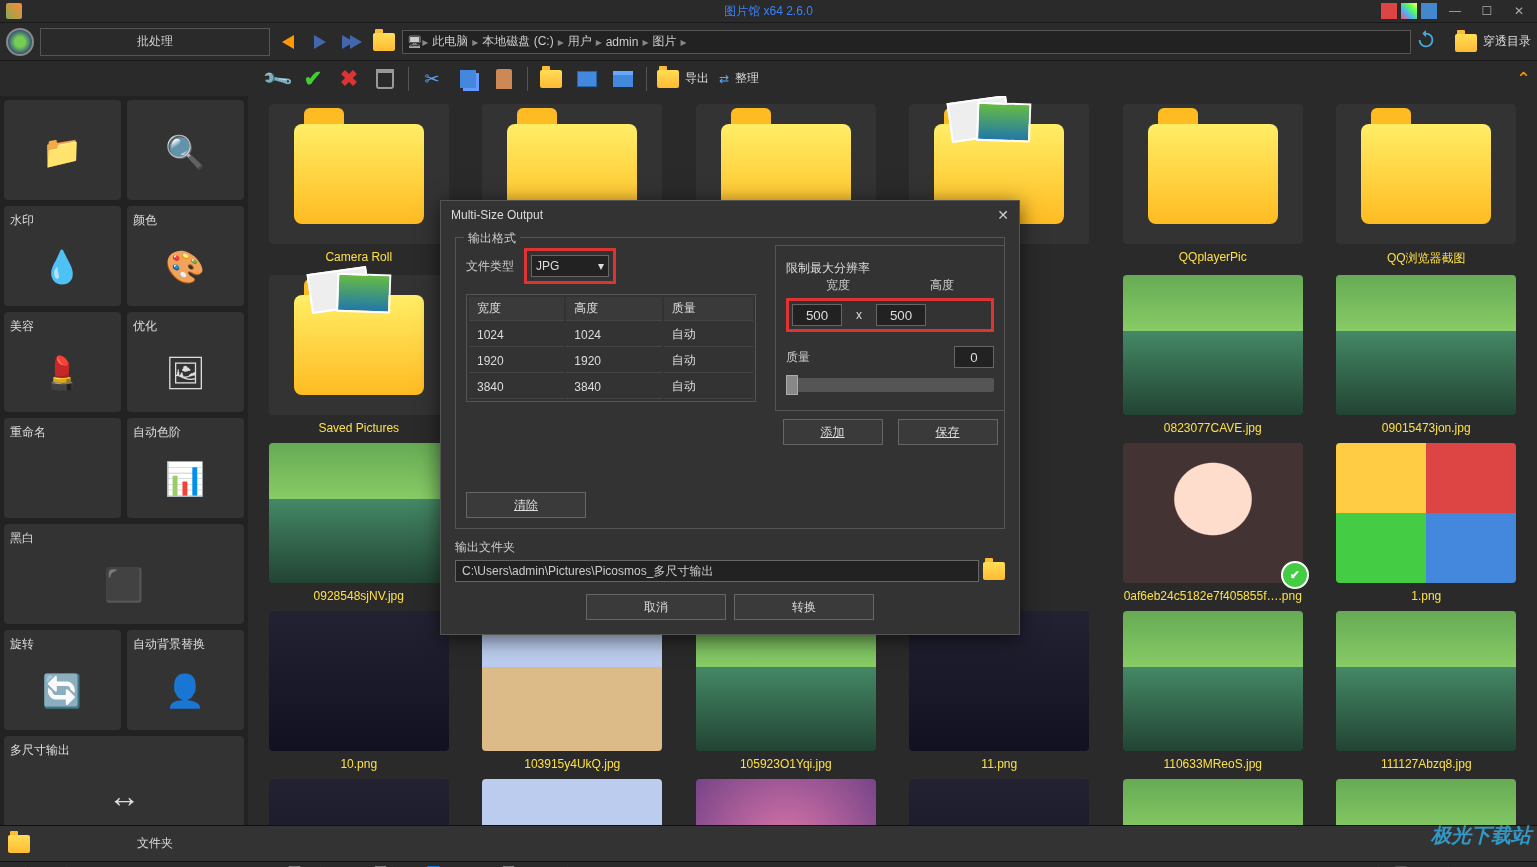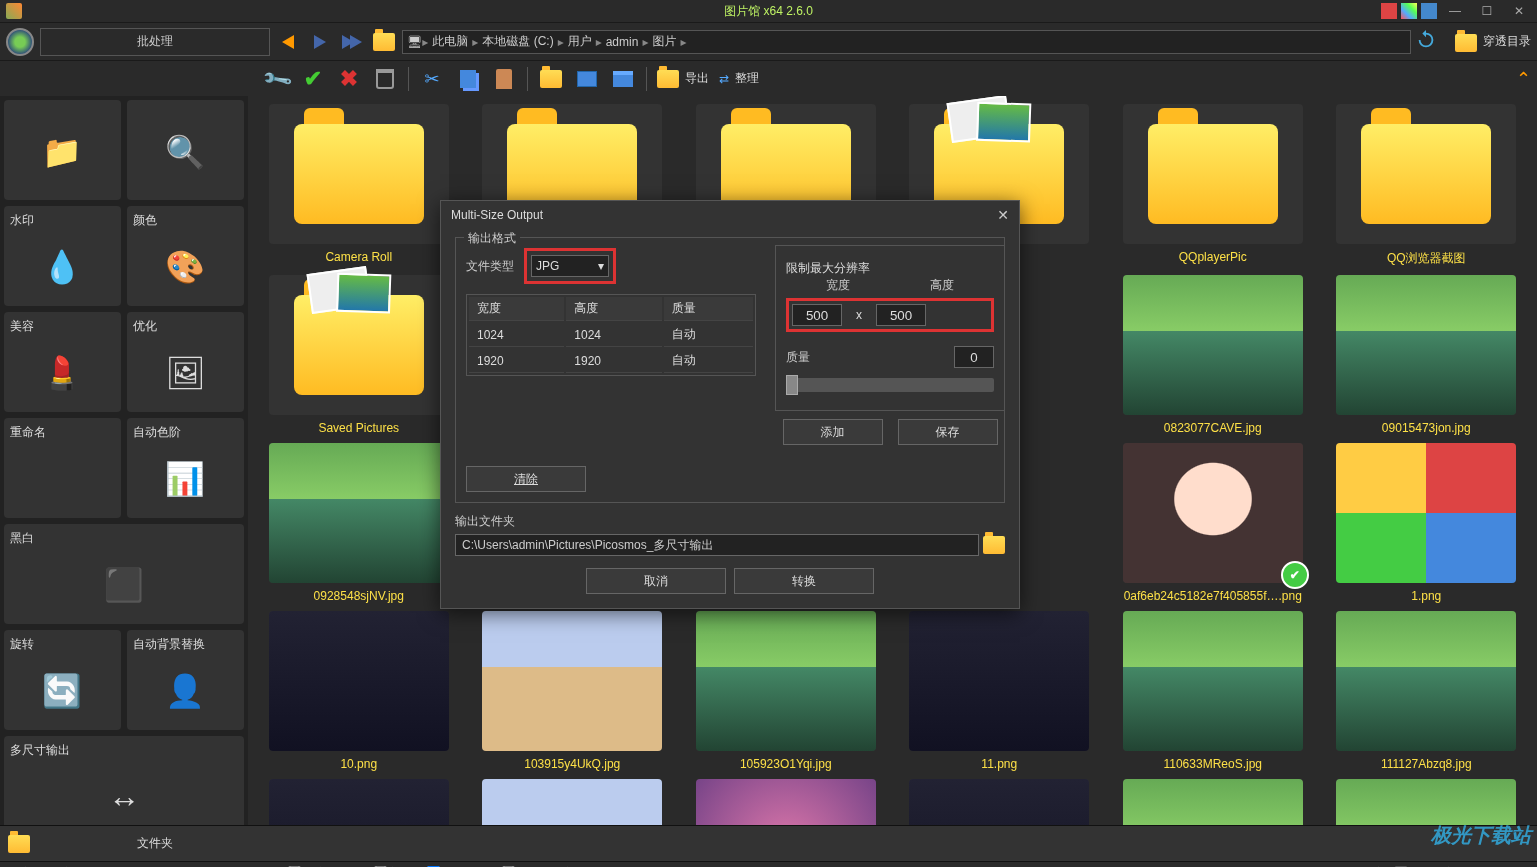--- a/index.html
+++ b/index.html
@@ -1,21 +1,21 @@
 <!DOCTYPE html>
 <html><head>
 <meta charset="utf-8">
 <style>
 * { margin:0; padding:0; box-sizing:border-box; font-family:"Microsoft YaHei",Arial,sans-serif; }
 body { background:#2a2a2a; color:#ddd; font-size:12px; width:1537px; height:867px; overflow:hidden; position:relative; }
 
 
 .titlebar { height:22px; background:#2a2a2a; display:flex; align-items:center; position:relative; }
 .titlebar .app-icon { width:16px; height:16px; margin-left:6px; background:linear-gradient(45deg,#8a5,#f83); border-radius:2px; }
-.titlebar .title { position:absolute; left:50%; transform:translateX(-50%); color:#bef264; font-size:12px; }
+.titlebar .title { position:absolute; left:50%; transform:translateX(-50%); color:#3b82f6; font-size:12px; }
 .titlebar .win-btns { position:absolute; right:4px; display:flex; gap:4px; align-items:center; }
 .titlebar .rbtn { width:16px;height:16px;display:flex;align-items:center;justify-content:center;cursor:pointer;color:#ccc;}
 .titlebar .rbtn.color1{background:#d44;}
 .titlebar .rbtn.color2{background:linear-gradient(45deg,#f55,#5af,#5f5,#ff5);}
 .titlebar .rbtn.color3{background:#48c;}
 .win-ctrl{width:28px;height:20px;display:flex;align-items:center;justify-content:center;cursor:pointer;color:#aaa;}
 
 
 .navrow{height:38px;background:#2a2a2a;display:flex;align-items:center;padding:0 6px;gap:4px;border-top:1px solid #1a1a1a;}
 .gear{width:28px;height:28px;background:radial-gradient(circle,#7c5 30%,#357 70%);border-radius:50%;border:2px solid #888;margin-right:2px;}
@@ -107,21 +107,21 @@
 .slider{width:100%;height:14px;background:#555;position:relative;margin-top:10px;border-radius:2px;}
 .slider .knob{position:absolute;left:0;top:-3px;width:12px;height:20px;background:#888;border:1px solid #aaa;}
 .dlg-btn{height:26px;background:#3a3a3a;border:1px solid #666;color:#ddd;display:flex;align-items:center;justify-content:center;cursor:pointer;}
 .clear-btn{width:120px;text-decoration:underline;}
 .btn-pair{display:flex;gap:8px;justify-content:center;margin-top:12px;text-align:right;}
 .btn-pair .dlg-btn{width:140px;}
 .out-lbl{color:#ccc;margin:10px 0 4px;}
 .out-row{display:flex;align-items:center;gap:4px;}
 .out-path{flex:1;height:22px;background:#222;border:1px solid #666;color:#ccc;padding:0 6px;display:flex;align-items:center;}
 .btn-row{display:flex;justify-content:space-around;margin-top:8px;}
-.btn-row .dlg-btn{width:100px;}
+.btn-row .dlg-btn{width:100px;text-decoration:underline;}
 
 
 .watermark{position:absolute;bottom:18px;right:6px;font-size:20px;color:#3ad;font-style:italic;font-weight:bold;pointer-events:none;opacity:.85;}
 
 ::-webkit-scrollbar{width:10px;height:10px;}
 ::-webkit-scrollbar-thumb{background:#555;}
 ::-webkit-scrollbar-track{background:#222;}
 </style>
 </head>
 <body>
@@ -535,20 +535,25 @@
               <tr>
                 <td>1024</td>
                 <td>1024</td>
                 <td>自动</td>
               </tr>
               <tr>
                 <td>1920</td>
                 <td>1920</td>
                 <td>自动</td>
               </tr>
+              <tr>
+                <td>3840</td>
+                <td>3840</td>
+                <td>自动</td>
+              </tr>
             </tbody>
         </table>
       </div>
       <div style="margin-top:90px">
         <div class="dlg-btn clear-btn">清除</div>
       </div>
     </div>
 
     <div class="panel-r">
       <div class="fieldset2">

